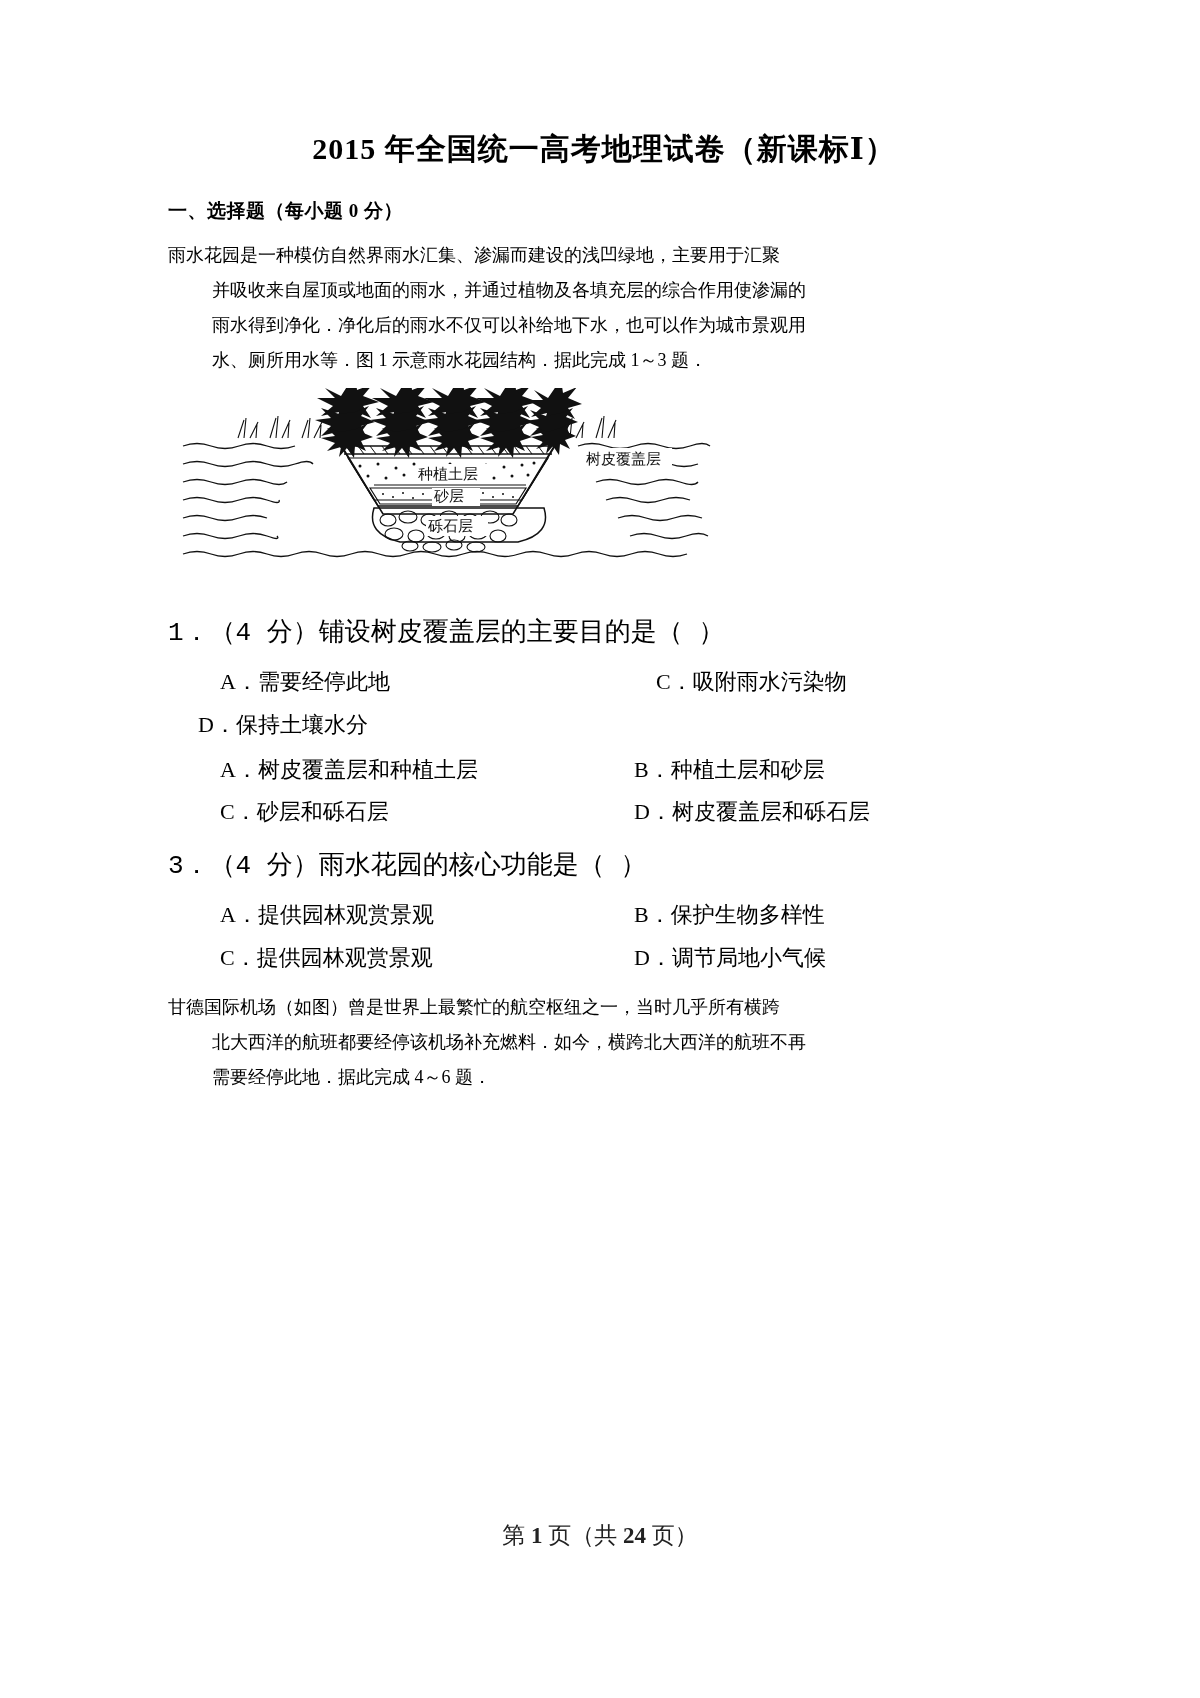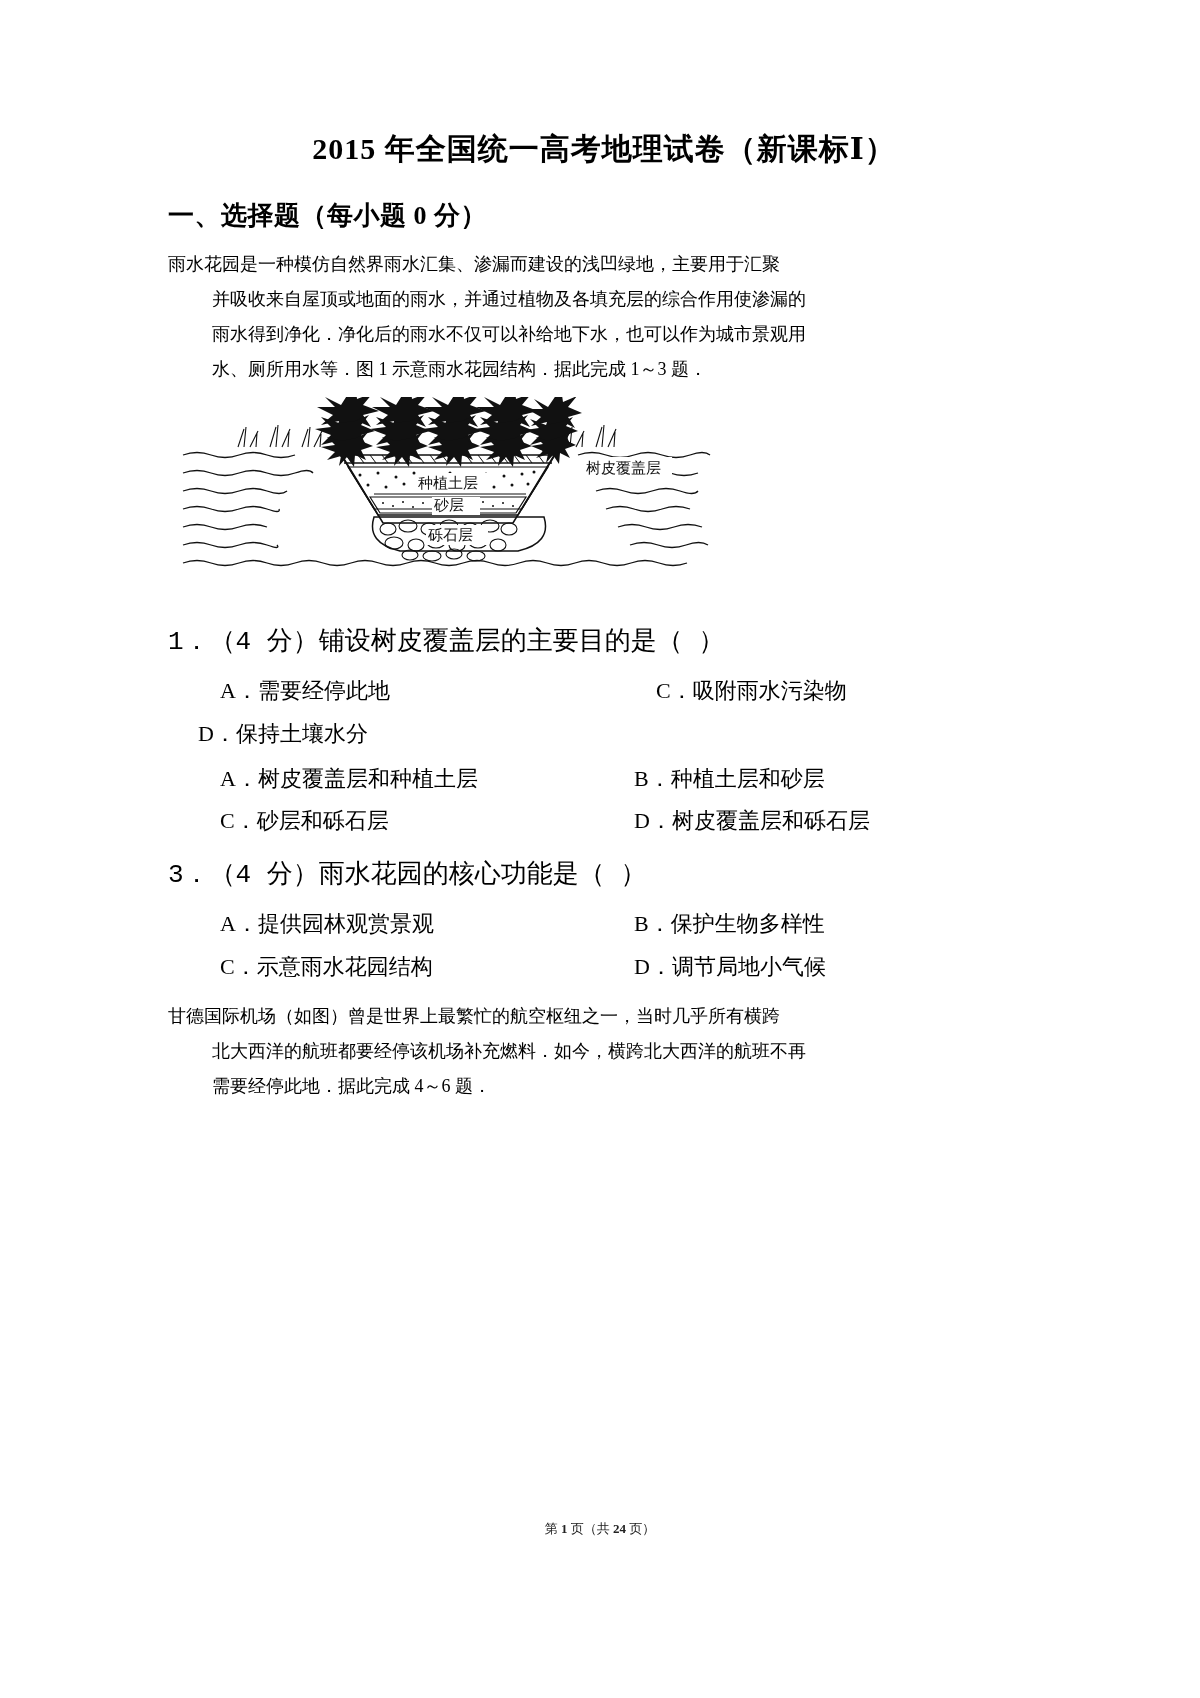--- a/index.html
+++ b/index.html
@@ -30,21 +30,21 @@
   }
   .doc-title {
     font-size: 30px;
     font-weight: bold;
     text-align: center;
     letter-spacing: 1px;
     margin: 0 0 28px 0;
     line-height: 1.4;
   }
   .section-head {
-    font-size: 26px;
+    font-size: 19px;
     font-weight: bold;
     margin: 0 0 14px 0;
     letter-spacing: 0.5px;
   }
   .para {
     font-size: 18px;
     line-height: 1.95;
     text-align: justify;
     margin: 0 0 6px 0;
     text-indent: 0;
@@ -83,21 +83,21 @@
   }
   .opt.right {
     padding-left: 30px;
   }
   .footer {
     position: absolute;
     left: 0;
     top: 1520px;
     width: 1200px;
     text-align: center;
-    font-size: 13px;
+    font-size: 23px;
     color: #222;
   }
   .footer b { font-weight: bold; }
 
   
   svg.figure { display: block; }
   .ln { stroke: #111; fill: none; }
   .txtlabel {
     font-family: "Liberation Sans", sans-serif;
     font-size: 15px;
@@ -317,21 +317,21 @@
       </div>
     </div>
 
     <div>
       <div class="q">
         <span class="q-num">3．</span><span>（4 分）</span><span>雨水花园的核心功能是（    ）</span>
       </div>
       <div class="opts">
         <div class="opt">A．提供园林观赏景观</div>
         <div class="opt right">B．保护生物多样性</div>
-        <div class="opt">C．示意雨水花园结构</div>
+        <div class="opt">C．提供园林观赏景观</div>
         <div class="opt right">D．调节局地小气候</div>
       </div>
     </div>
 
     <div class="para" style="margin-top:10px;">
       <span>甘德国际机场（如图）曾是世界上最繁忙的航空枢纽之一，当时几乎所有横跨</span>
       <span class="ind">北大西洋的航班都要经停该机场补充燃料．如今，横跨北大西洋的航班不再</span>
       <span class="ind">需要经停此地．据此完成 4～6 题．</span>
     </div>
 

